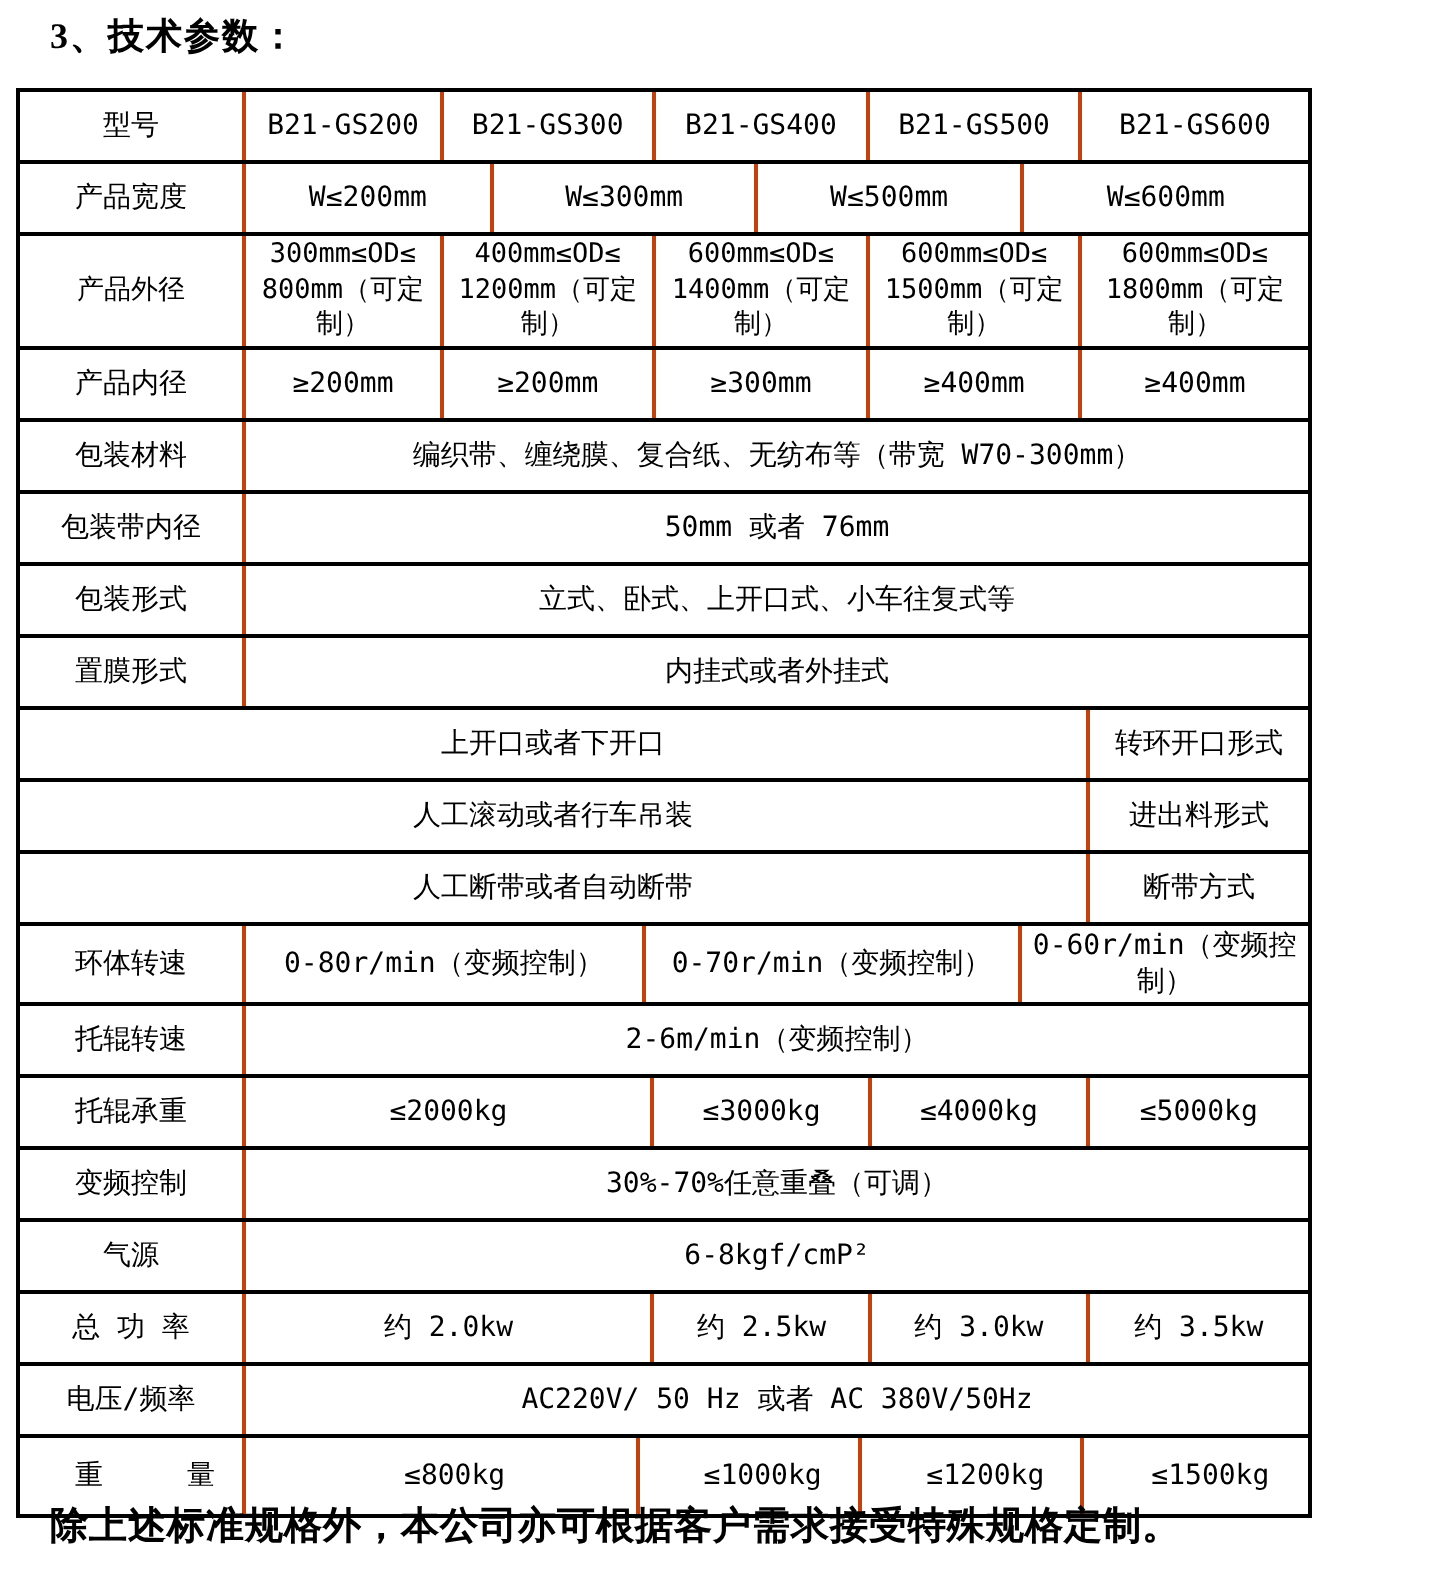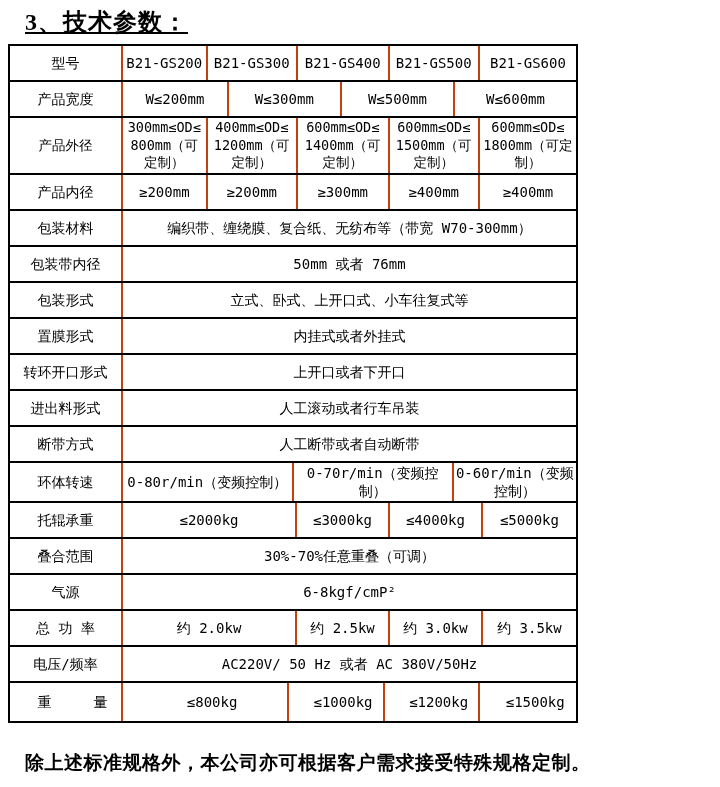--- a/index.html
+++ b/index.html
@@ -1,21 +1,21 @@
 <!DOCTYPE html>
 <html><head>
 <meta charset="utf-8">
 <style>
   html,body{margin:0;padding:0;background:#ffffff;}
   body{width:720px;height:787px;position:relative;
        font-family:"DejaVu Sans Mono","Liberation Mono",monospace;color:#000;}
   .title{position:absolute;left:25px;top:6px;
          font-family:"Liberation Serif","DejaVu Serif",serif;
-         font-weight:700;font-size:24px;letter-spacing:1px;text-decoration:underline;}
-  .spec-table{position:absolute;left:8px;top:44px;width:570px;
+         font-weight:700;font-size:18px;letter-spacing:1px;}
+  .spec-table{position:absolute;left:8px;top:44px;width:648px;
               border:2px solid #000;box-sizing:border-box;background:#fff;}
   .row{display:flex;align-items:stretch;}
   .row + .row{border-top:2px solid #000;}
   .cell{display:flex;align-items:center;justify-content:center;
         text-align:center;box-sizing:border-box;
         min-height:34px;padding:1px 2px;font-size:14px;line-height:1.3;
         white-space:pre-line;}
   .cell + .cell{border-left:2px solid #c2410c;}
   .label{flex:0 0 111px;}
   .row.tall .cell{min-height:44px;font-size:13.5px;}
@@ -85,52 +85,56 @@
     <div class="cell label">包装形式</div>
     <div class="cell" style="flex:595 0 0">立式、卧式、上开口式、小车往复式等</div>
   </div>
 
   <div class="row">
     <div class="cell label">置膜形式</div>
     <div class="cell" style="flex:595 0 0">内挂式或者外挂式</div>
   </div>
 
   <div class="row">
+    <div class="cell" style="flex:595 0 0">上开口或者下开口</div>
     <div class="cell label">转环开口形式</div>
-    <div class="cell" style="flex:595 0 0">上开口或者下开口</div>
   </div>
 
   <div class="row">
+    <div class="cell" style="flex:595 0 0">人工滚动或者行车吊装</div>
     <div class="cell label">进出料形式</div>
-    <div class="cell" style="flex:595 0 0">人工滚动或者行车吊装</div>
   </div>
 
   <div class="row">
+    <div class="cell" style="flex:595 0 0">人工断带或者自动断带</div>
     <div class="cell label">断带方式</div>
-    <div class="cell" style="flex:595 0 0">人工断带或者自动断带</div>
   </div>
 
   <div class="row">
     <div class="cell label">环体转速</div>
     <div class="cell" style="flex:224 0 0">0-80r/min（变频控制）</div>
     <div class="cell" style="flex:210 0 0">0-70r/min（变频控制）</div>
     <div class="cell" style="flex:161 0 0">0-60r/min（变频控制）</div>
   </div>
 
+  <div class="row">
+    <div class="cell label">托辊转速</div>
+    <div class="cell" style="flex:595 0 0">2-6m/min（变频控制）</div>
+  </div>
 
   <div class="row">
     <div class="cell label">托辊承重</div>
     <div class="cell" style="flex:232 0 0">≤2000kg</div>
     <div class="cell" style="flex:120 0 0">≤3000kg</div>
     <div class="cell" style="flex:120 0 0">≤4000kg</div>
     <div class="cell" style="flex:123 0 0">≤5000kg</div>
   </div>
 
   <div class="row">
-    <div class="cell label">叠合范围</div>
+    <div class="cell label">变频控制</div>
     <div class="cell" style="flex:595 0 0">30%-70%任意重叠（可调）</div>
   </div>
 
   <div class="row">
     <div class="cell label">气源</div>
     <div class="cell" style="flex:595 0 0">6-8kgf/cmP²</div>
   </div>
 
   <div class="row">
     <div class="cell label">总 功 率</div>

